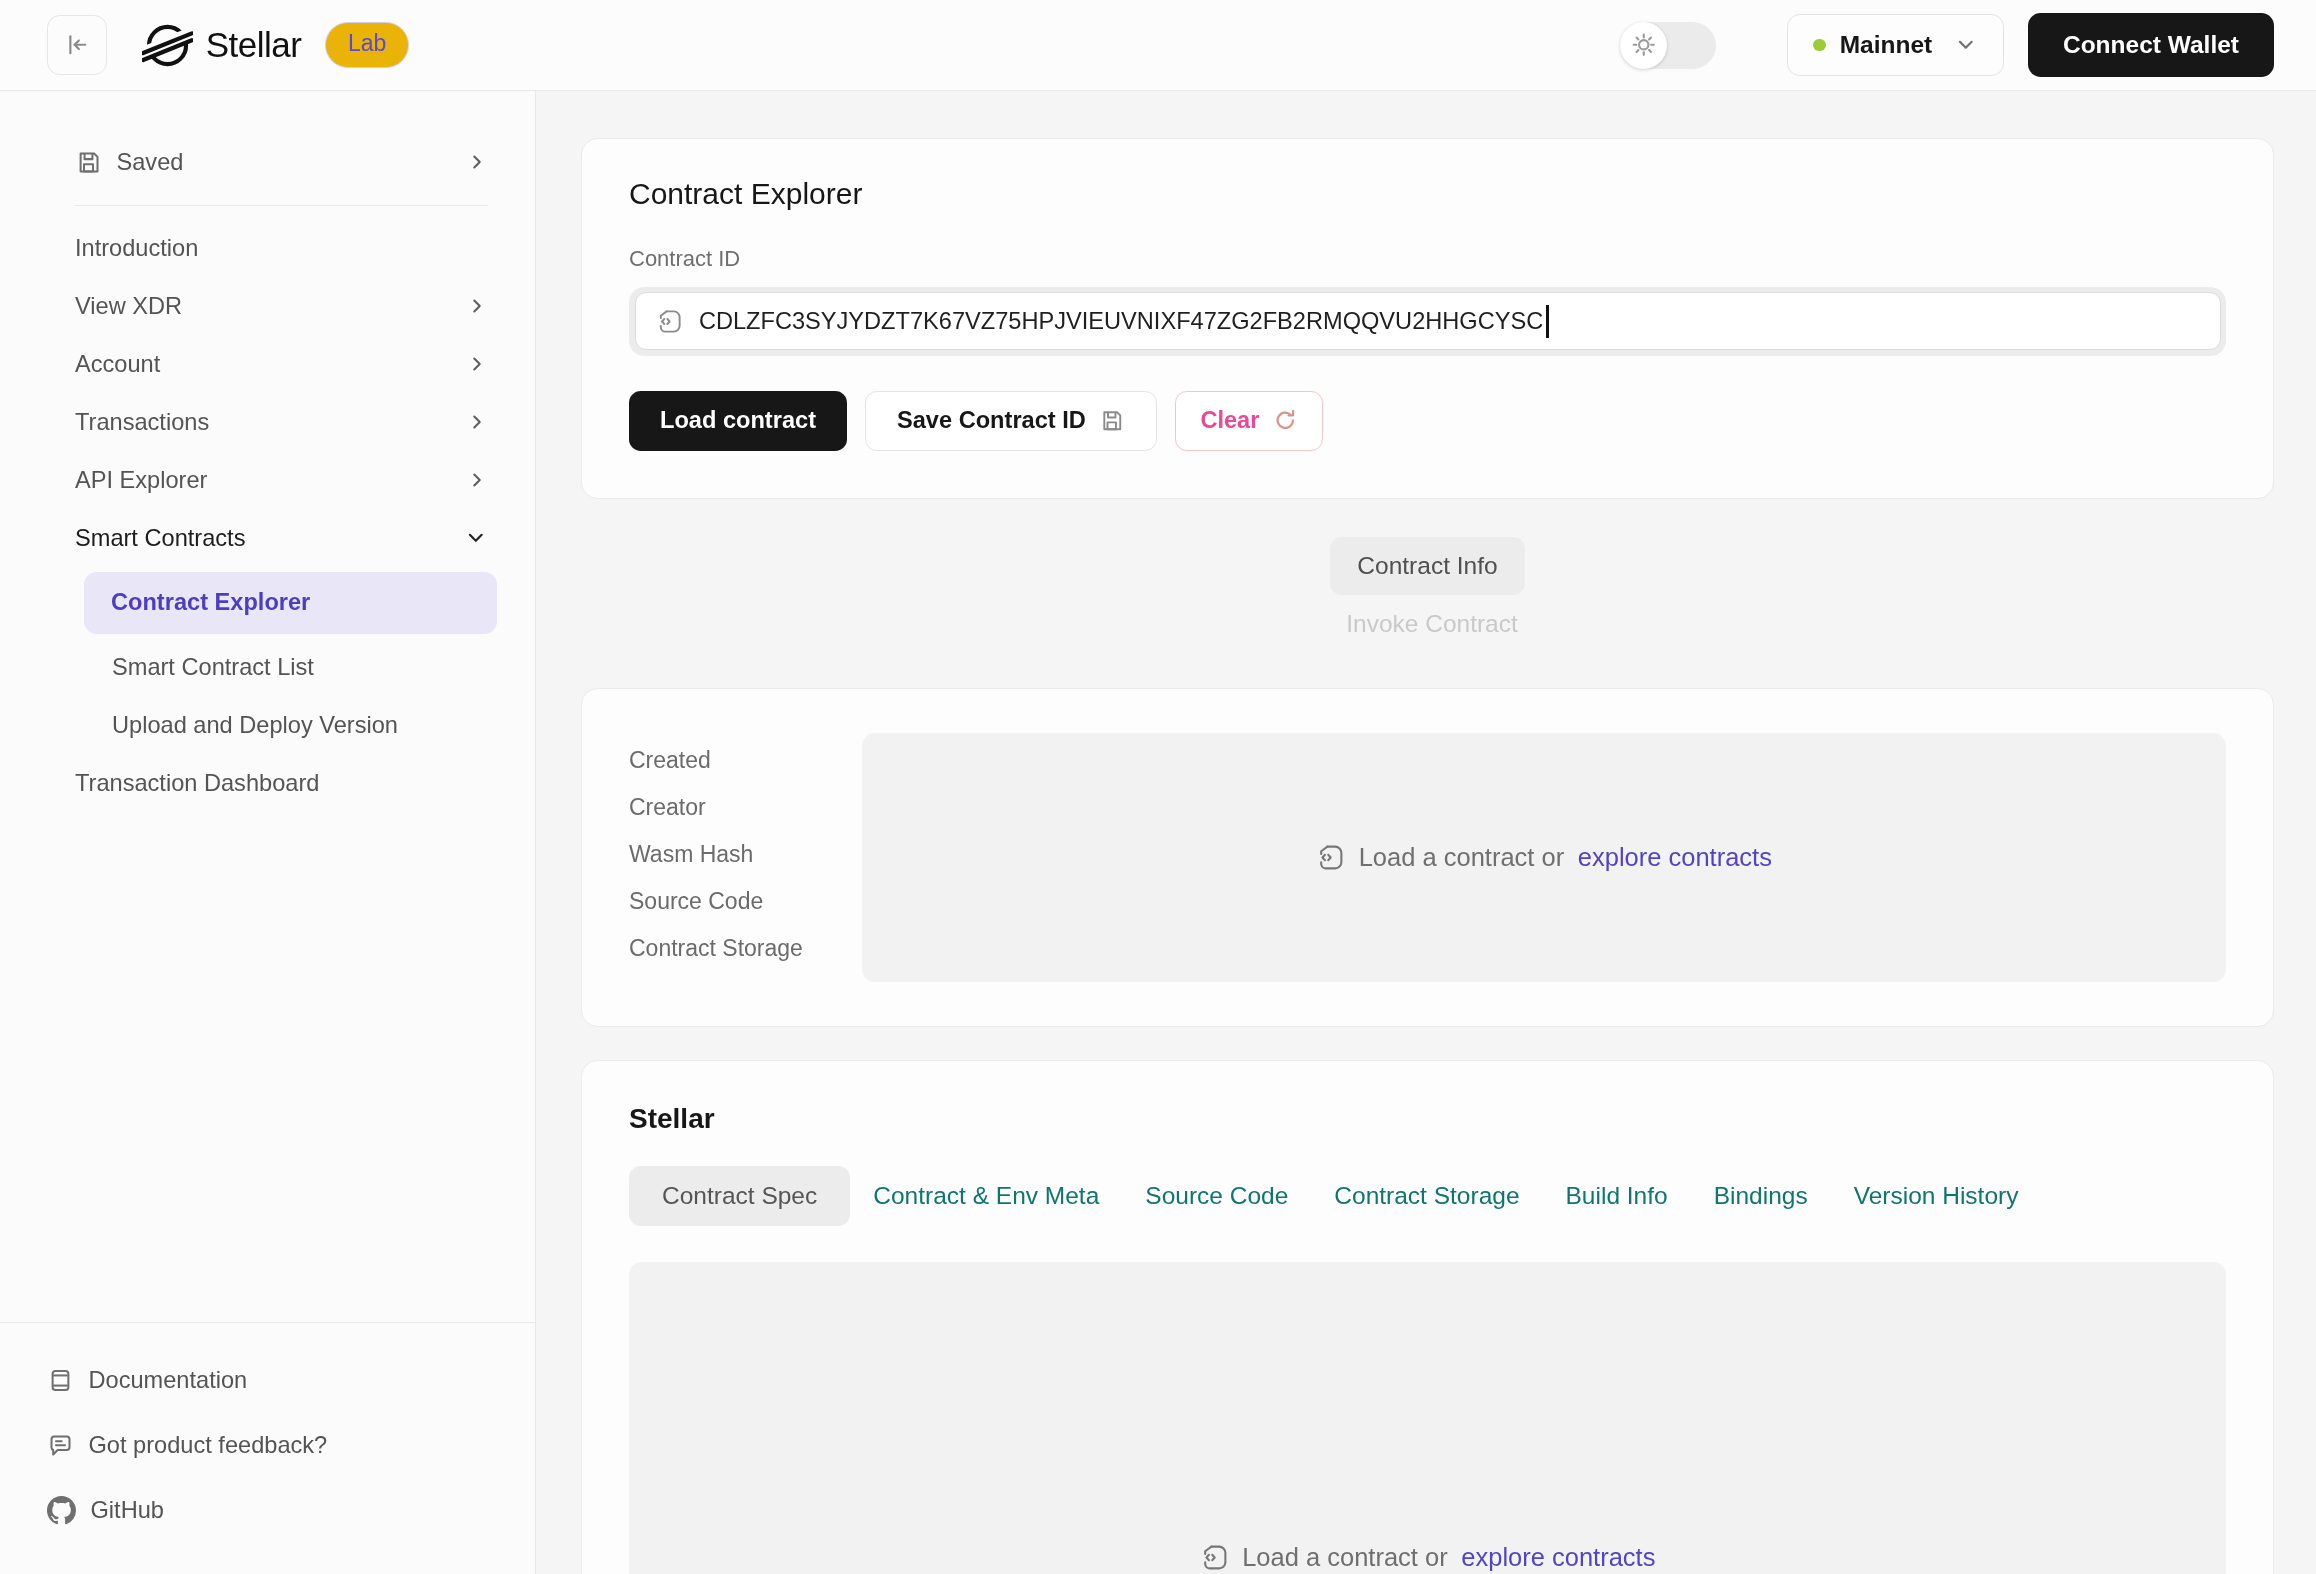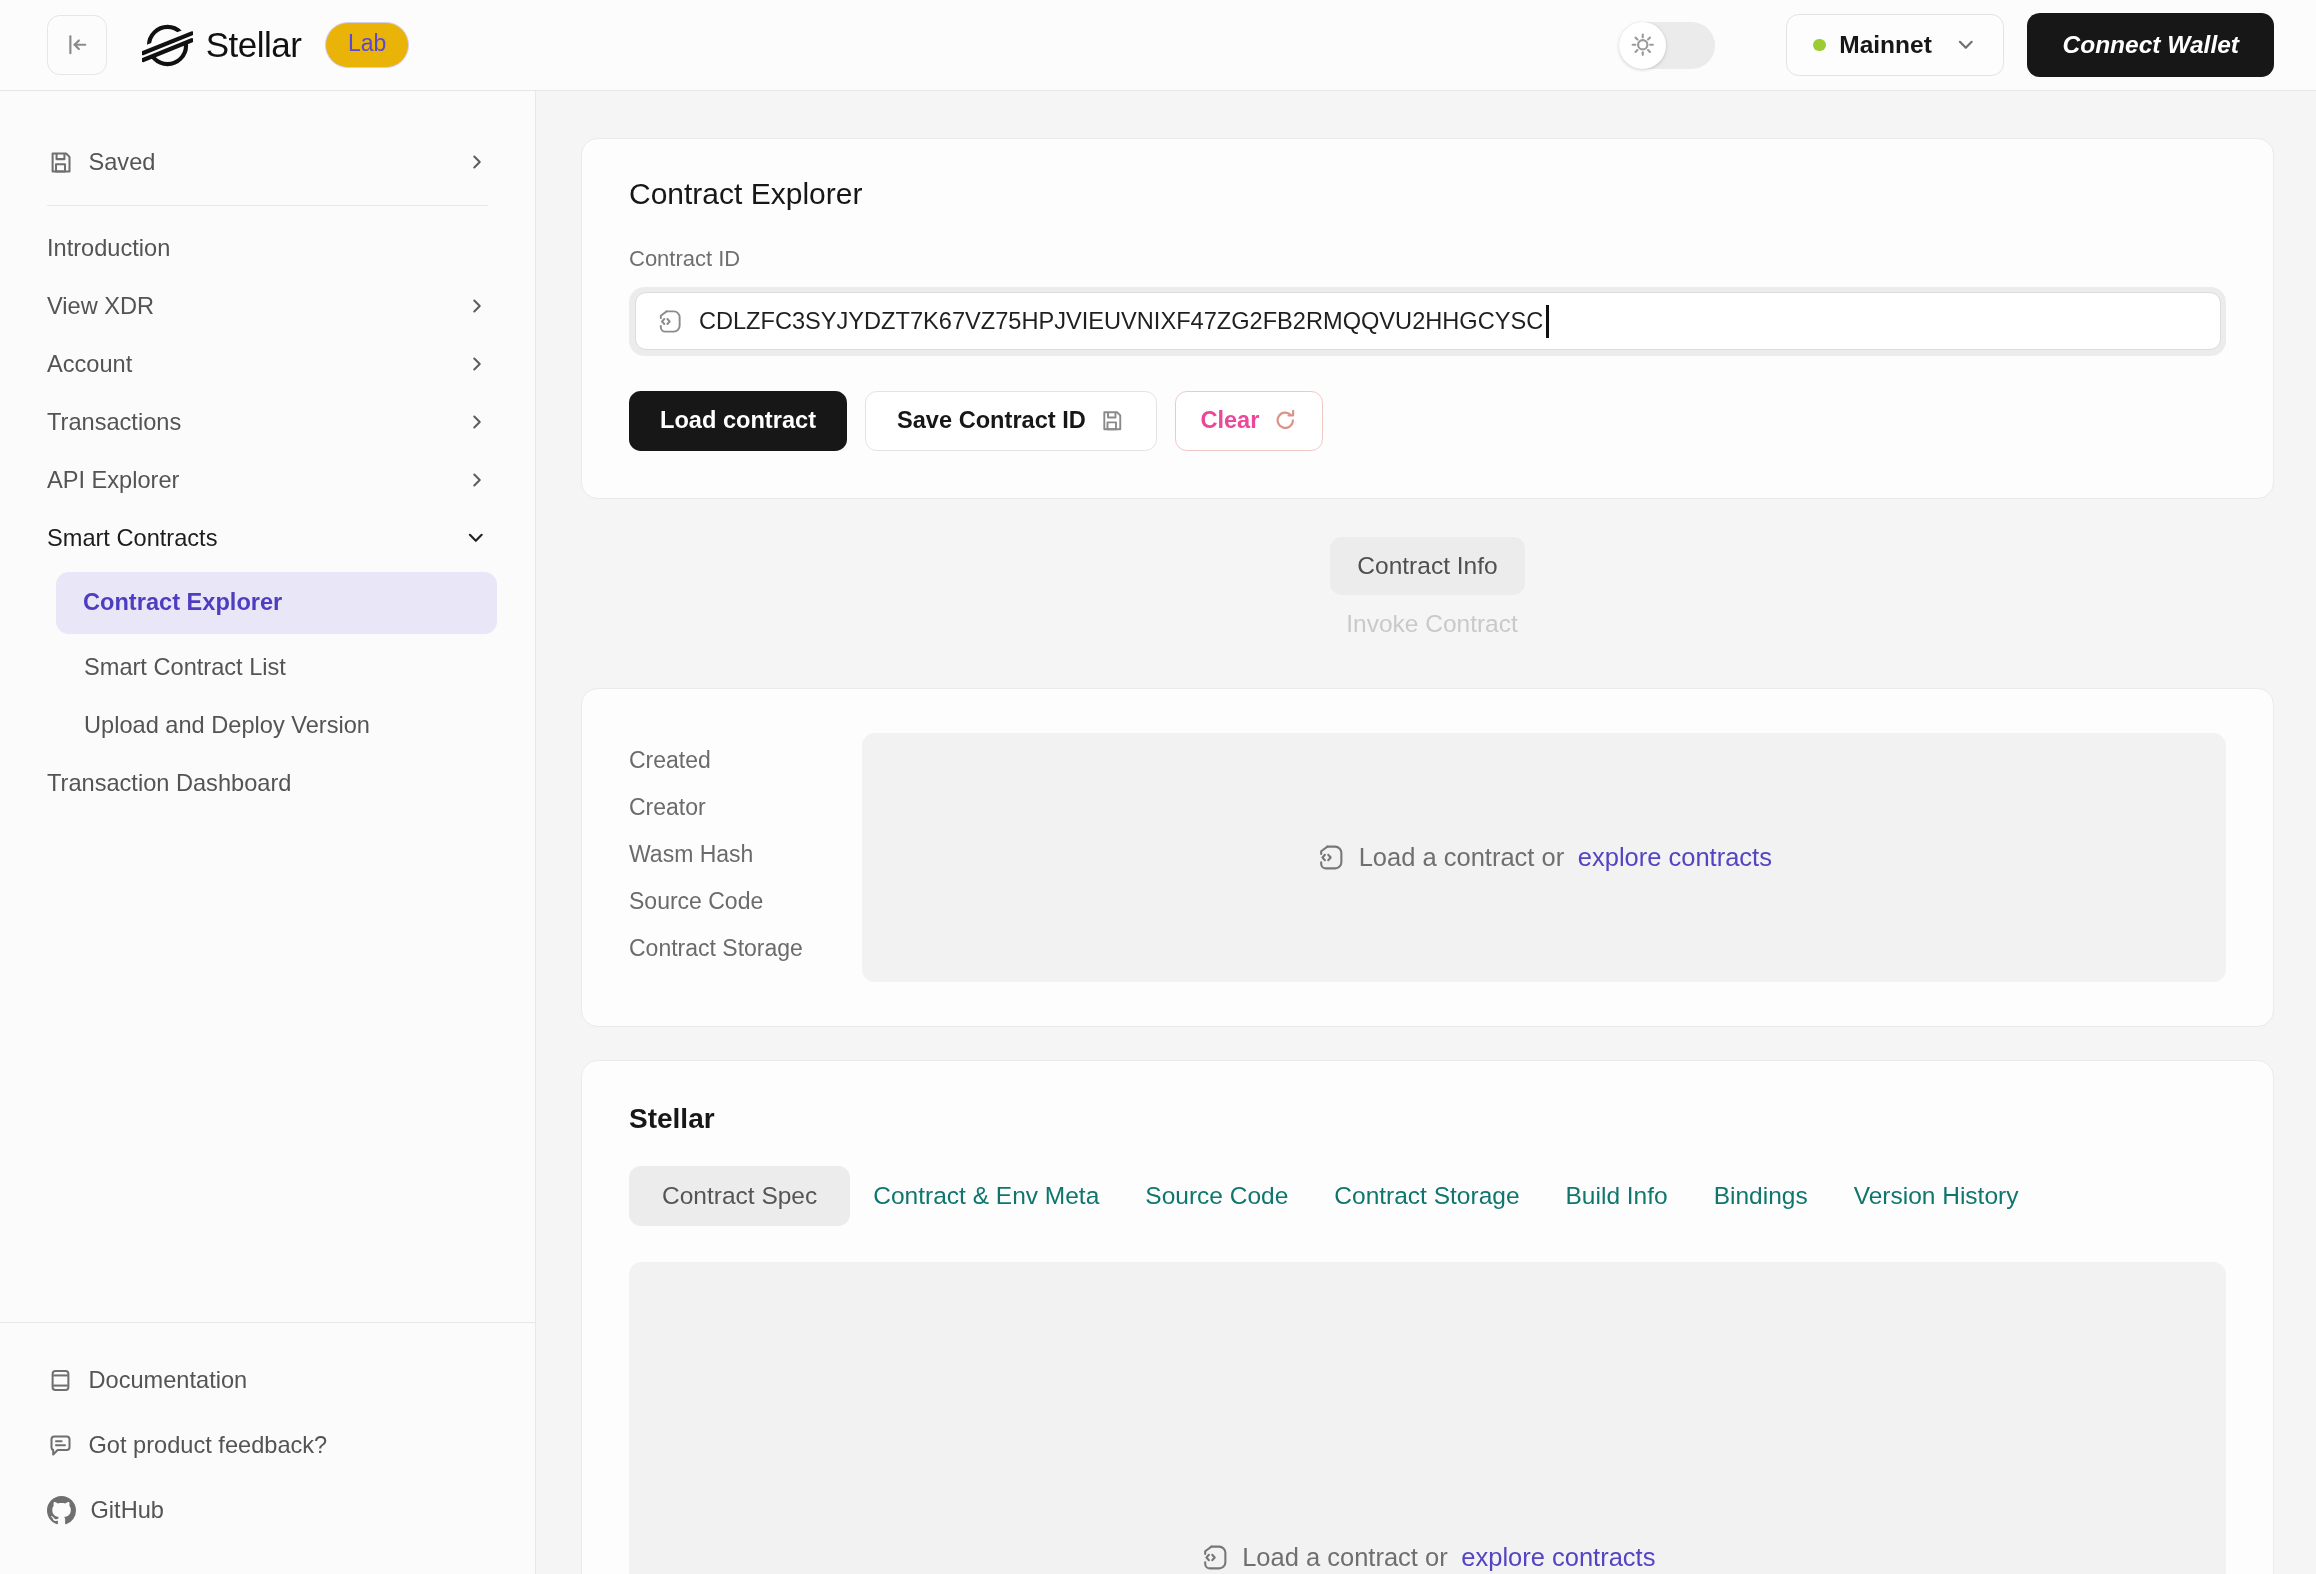--- a/index.html
+++ b/index.html
@@ -18,28 +18,28 @@
   .header-right { margin-left:auto; display:flex; align-items:center; }
   .theme-toggle { width:96px; height:47px; border-radius:908px; background:#ebebeb; position:relative; cursor:pointer; }
   .theme-knob { position:absolute; left:0; top:0; width:47px; height:47px; border-radius:50%; background:#fff;
     box-shadow:0 0.9px 3.6px rgba(0,0,0,.18); display:flex; align-items:center; justify-content:center; }
   .network-select { margin-left:71px; height:62px; border:1.8px solid #e3e3e3; border-radius:12.7px; background:#fdfdfd;
     display:flex; align-items:center; padding:0 25.5px; cursor:pointer; }
   .net-dot { width:12.7px; height:12.7px; border-radius:50%; background:#9ccc33; margin-right:13.6px; }
   .net-label { font-size:24.5px; font-weight:700; color:#171717; }
   .network-select svg { margin-left:22px; }
   .connect-btn { margin-left:23.6px; height:64px; border:none; border-radius:12.7px; background:#171717; color:#fff;
-    font-size:24.5px; font-weight:700; padding:0 35px; cursor:pointer; font-family:inherit;font-style:italic; }
+    font-size:24.5px; font-weight:700; padding:0 35px; cursor:pointer; font-family:inherit; }
 
   
   .sidebar { position:absolute; left:0; top:91px; bottom:0; width:536px; background:#fbfbfb;
     border-right:1.8px solid #e8e8e8; }
   .side-row { display:flex; align-items:center; height:58px; padding:0 47px; font-size:23.6px; color:#545454; cursor:pointer; }
   .side-row .spacer { flex:1; }
-  .nav-top { padding-top:42px; }
+  .nav-top { padding-top:42px;margin-left:28px; }
   .side-divider { border-top:1.8px solid #e8e8e8; margin:13.6px 47px; }
   .side-row.dark { color:#1c1c1c; }
   .side-sub { padding-left:84px; }
   .active-pill { margin:4.5px 38px 4.5px 56px; height:62px; border-radius:12.7px; background:#e9e6f8;
     display:flex; align-items:center; padding-left:27px; font-size:23.6px; font-weight:700; color:#4d3ec0; cursor:pointer; }
   .icon16 { display:flex; align-items:center; justify-content:center; margin-right:14.5px; }
   .sidebar-footer { position:absolute; left:0; right:0; bottom:0; border-top:1.8px solid #e8e8e8; padding:25.5px 0 31px; }
   .sidebar-footer .side-row { height:65px; }
 
   

